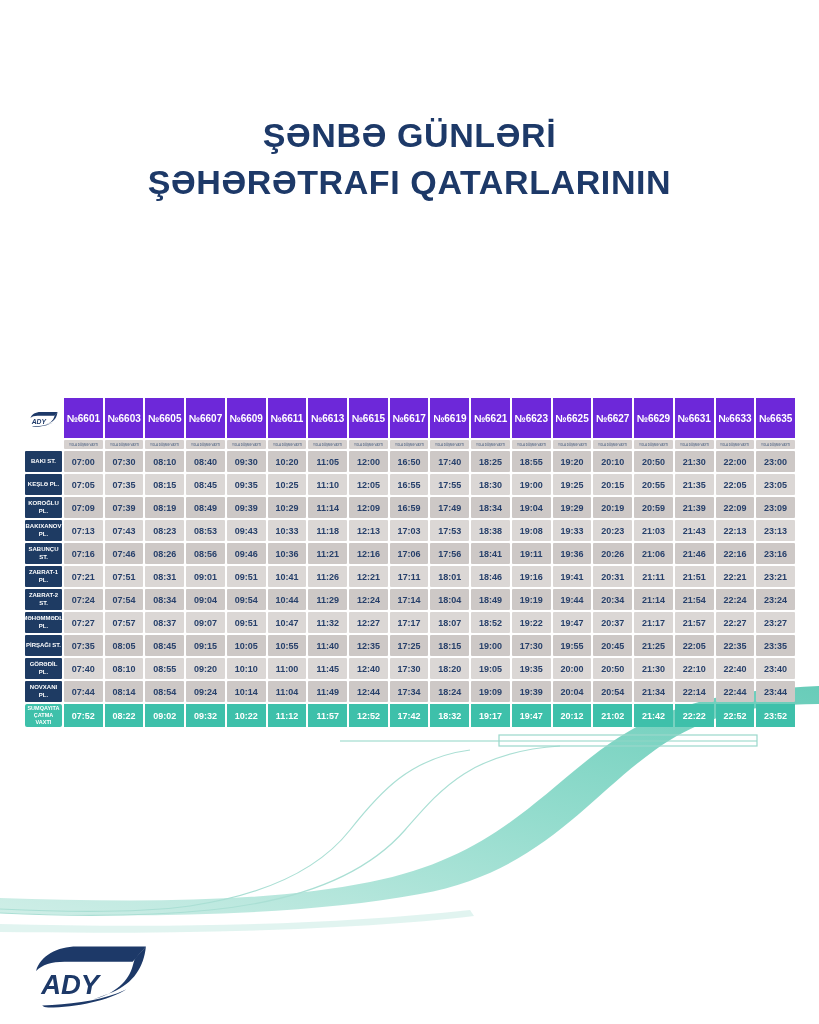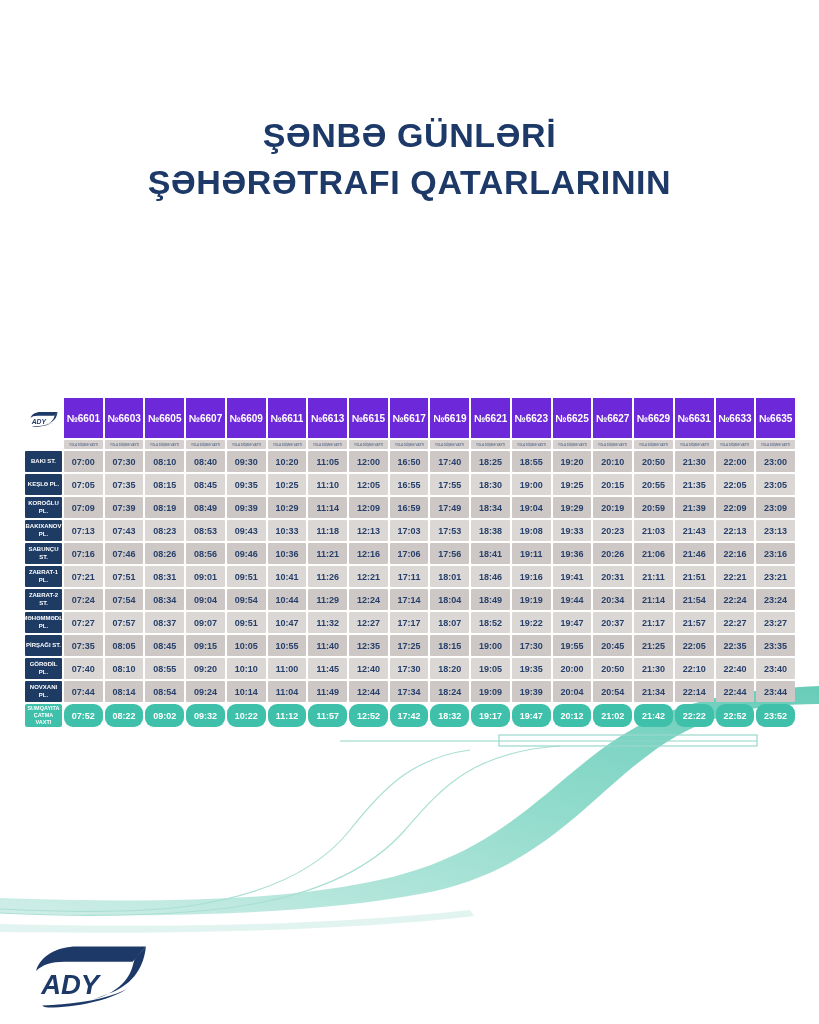--- a/index.html
+++ b/index.html
@@ -22,21 +22,21 @@
   .subcorner{background:transparent;}
   .sub span{font-size:7px;transform:scale(.42);white-space:nowrap;color:#64748e;font-weight:bold;}
   .st{background:#1e3b63;color:#fff;font-size:6px;font-weight:bold;text-align:center;
     display:flex;align-items:center;justify-content:center;height:21px;border-radius:1px;
     line-height:1.25;padding:0 1px;text-transform:uppercase;}
   .tc{color:#27406b;font-weight:bold;font-size:9px;display:flex;align-items:center;
     justify-content:center;height:21px;border-radius:1px;}
   .rowa{background:#cdc8c6;}
   .rowb{background:#dbd7d5;}
   .teal-label{background:#3ec0aa !important;color:#fff;height:23px;font-size:5.5px;border-radius:2px;}
-  .teal-cell{background:#3ec0aa !important;color:#fff;height:23px;font-size:9px;border-radius:9px;}
+  .teal-cell{background:#3ec0aa !important;color:#fff;height:23px;font-size:9px;border-radius:0;}
   .swoosh{position:absolute;left:0;top:680px;z-index:1;}
   .footer-logo{position:absolute;left:30px;top:936px;z-index:2;}
   .hidden-defs{position:absolute;width:0;height:0;overflow:hidden;}
 </style>
 </head>
 <body>
 
 <svg class="hidden-defs" aria-hidden="true">
   <defs>
     <g id="adylogo">

